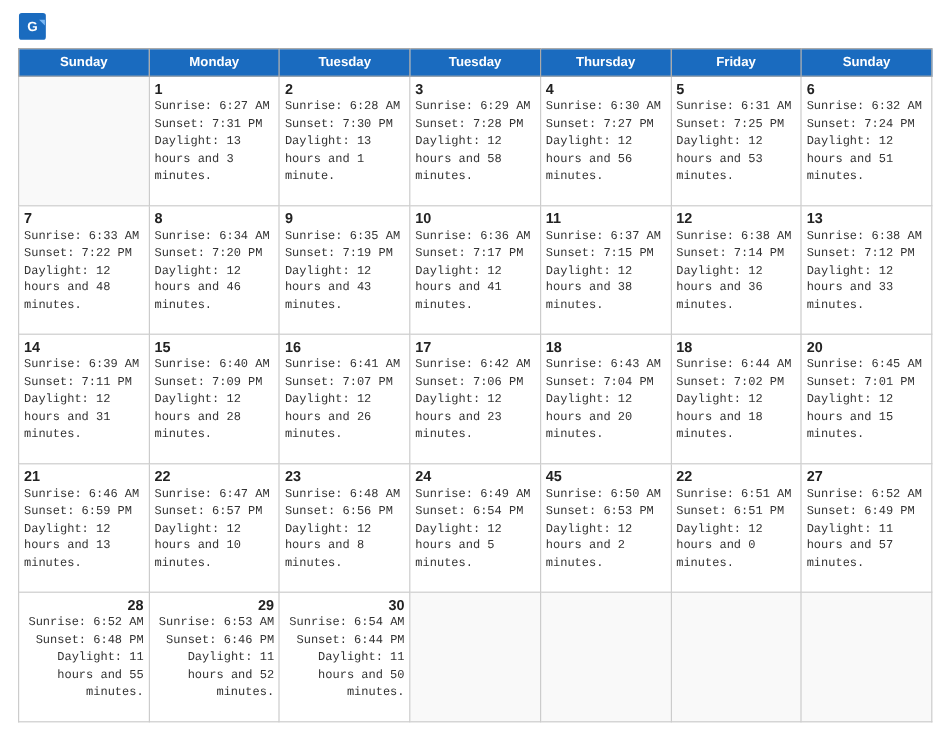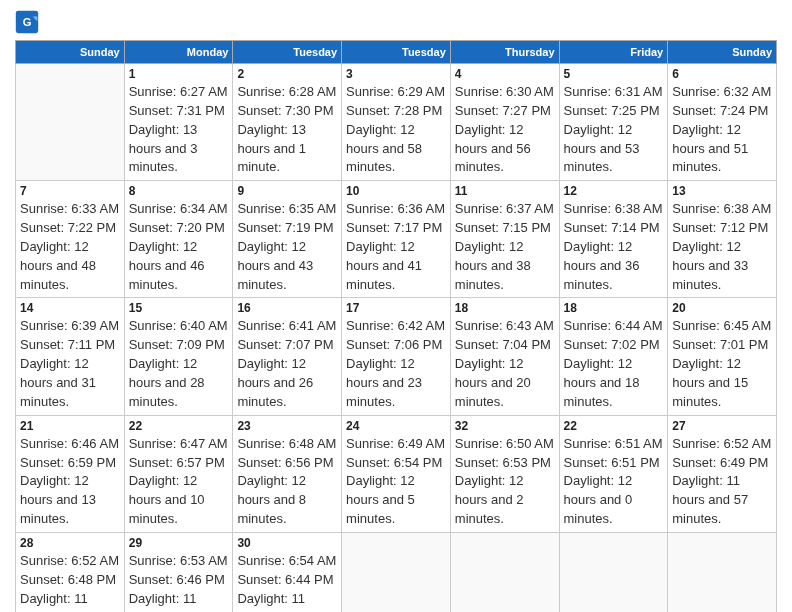--- a/index.html
+++ b/index.html
@@ -56,49 +56,51 @@
       width: 100%;
       border-collapse: collapse;
       flex: 1;
     }
     .calendar-table th {
       background-color: #1a6bbf;
       color: #fff;
       font-size: 11px;
       font-weight: bold;
       padding: 5px 4px;
-      text-align: right;
+      text-align: center;
       border: 1px solid #aaa;
     }
     .calendar-table td {
       border: 1px solid #ccc;
       vertical-align: top;
       padding: 3px 4px;
       font-size: 9.5px;
       color: #333;
       width: calc(100% / 7);
       height: 78px;
     }
     .day-number {
       font-size: 12px;
       font-weight: bold;
       color: #222;
       display: block;
       margin-bottom: 2px;
     }
     .day-info {
-      font-size: 13px;
+      font-size: 10px;
       color: #333;
       line-height: 1.45;
+      font-family: Liberation Mono, monospace;
     }
     .empty-cell {
       background: #f9f9f9;
     }
     .last-row td {
       height: 68px;
+      text-align: right;
     }
   </style>
 </head>
 <body>
 
 <div class="page">
   <div class="header">
     <div class="logo">
       <svg class="logo-icon" viewBox="0 0 30 30">
         <rect x="1" y="1" width="28" height="28" rx="3" fill="#1a6bbf"></rect>
@@ -227,21 +229,21 @@
           </td>
           <td>
             <span class="day-number">23</span>
             <div class="day-info">Sunrise: 6:48 AM<br>Sunset: 6:56 PM<br>Daylight: 12 hours and 8 minutes.</div>
           </td>
           <td>
             <span class="day-number">24</span>
             <div class="day-info">Sunrise: 6:49 AM<br>Sunset: 6:54 PM<br>Daylight: 12 hours and 5 minutes.</div>
           </td>
           <td>
-            <span class="day-number">32</span>
+            <span class="day-number">45</span>
             <div class="day-info">Sunrise: 6:50 AM<br>Sunset: 6:53 PM<br>Daylight: 12 hours and 2 minutes.</div>
           </td>
           <td>
             <span class="day-number">22</span>
             <div class="day-info">Sunrise: 6:51 AM<br>Sunset: 6:51 PM<br>Daylight: 12 hours and 0 minutes.</div>
           </td>
           <td>
             <span class="day-number">27</span>
             <div class="day-info">Sunrise: 6:52 AM<br>Sunset: 6:49 PM<br>Daylight: 11 hours and 57 minutes.</div>
           </td>

